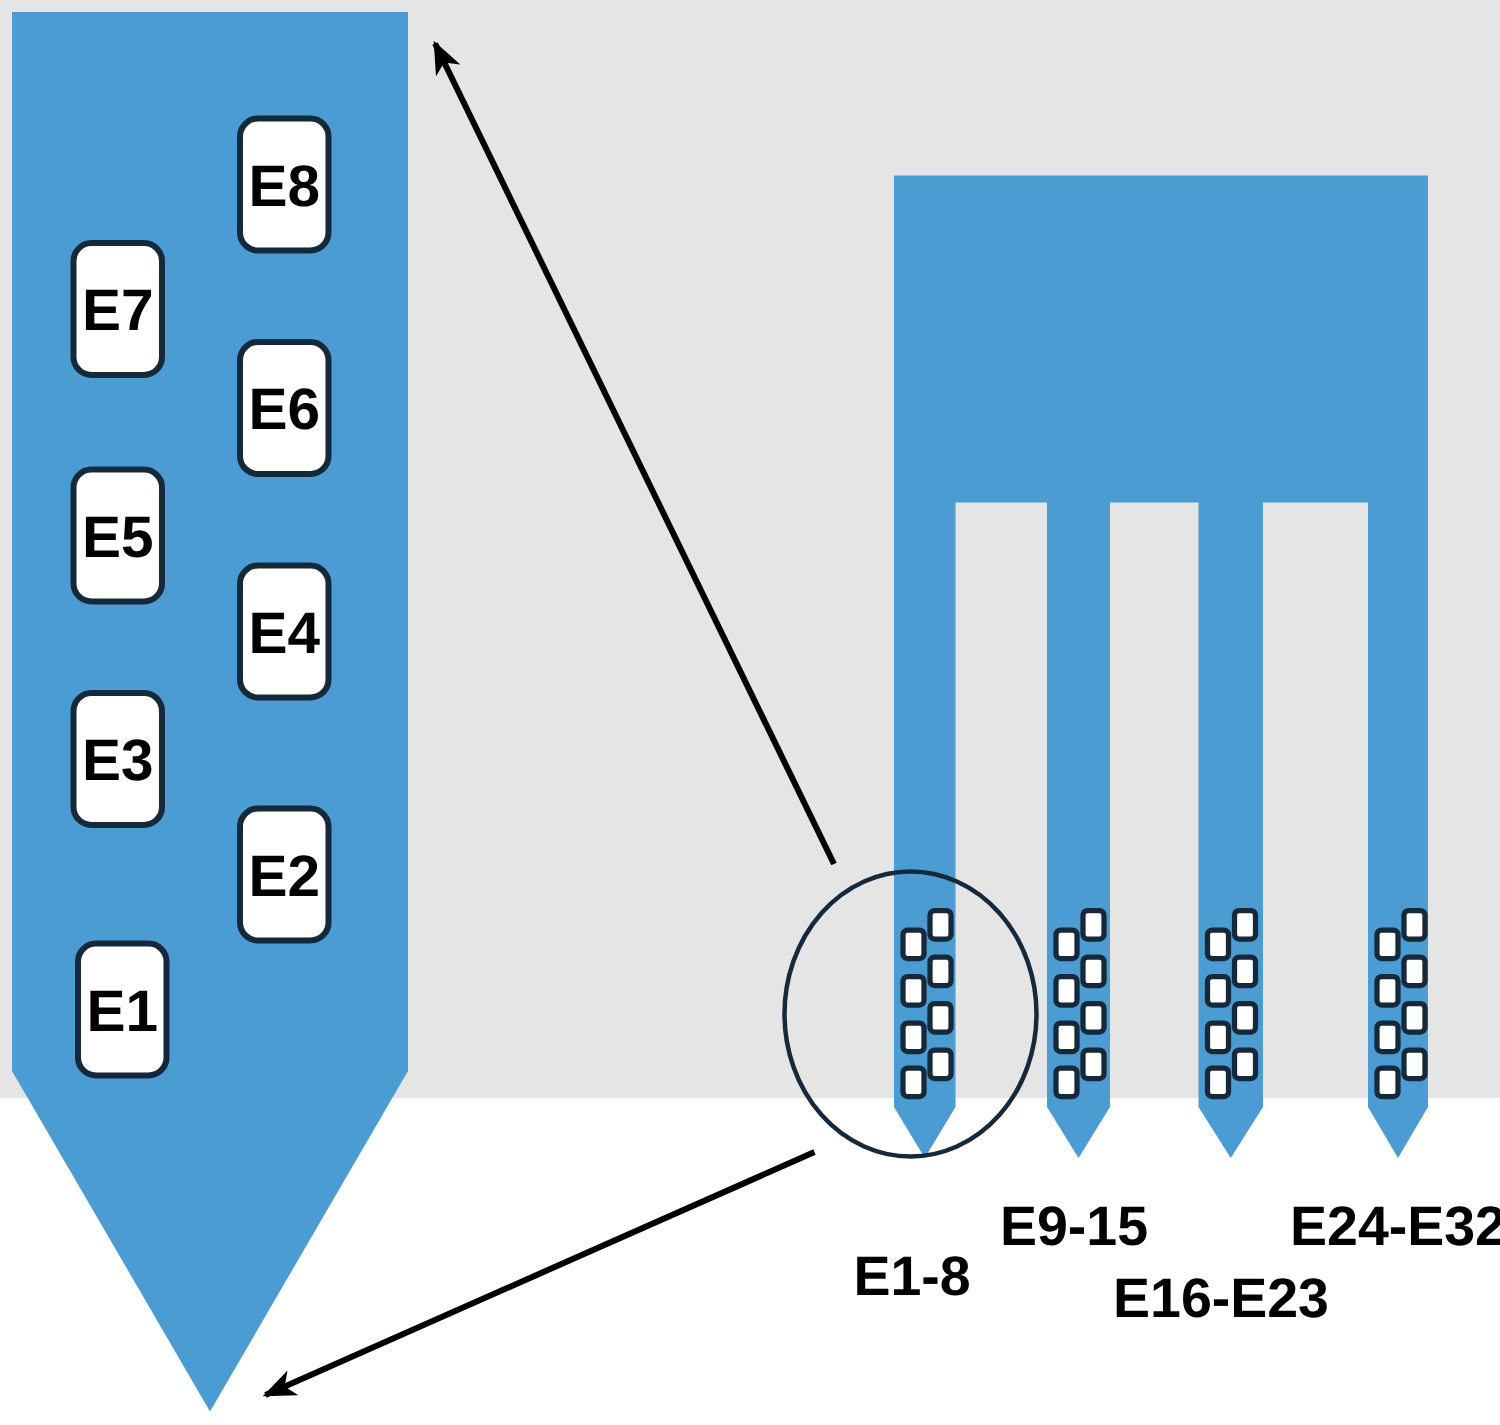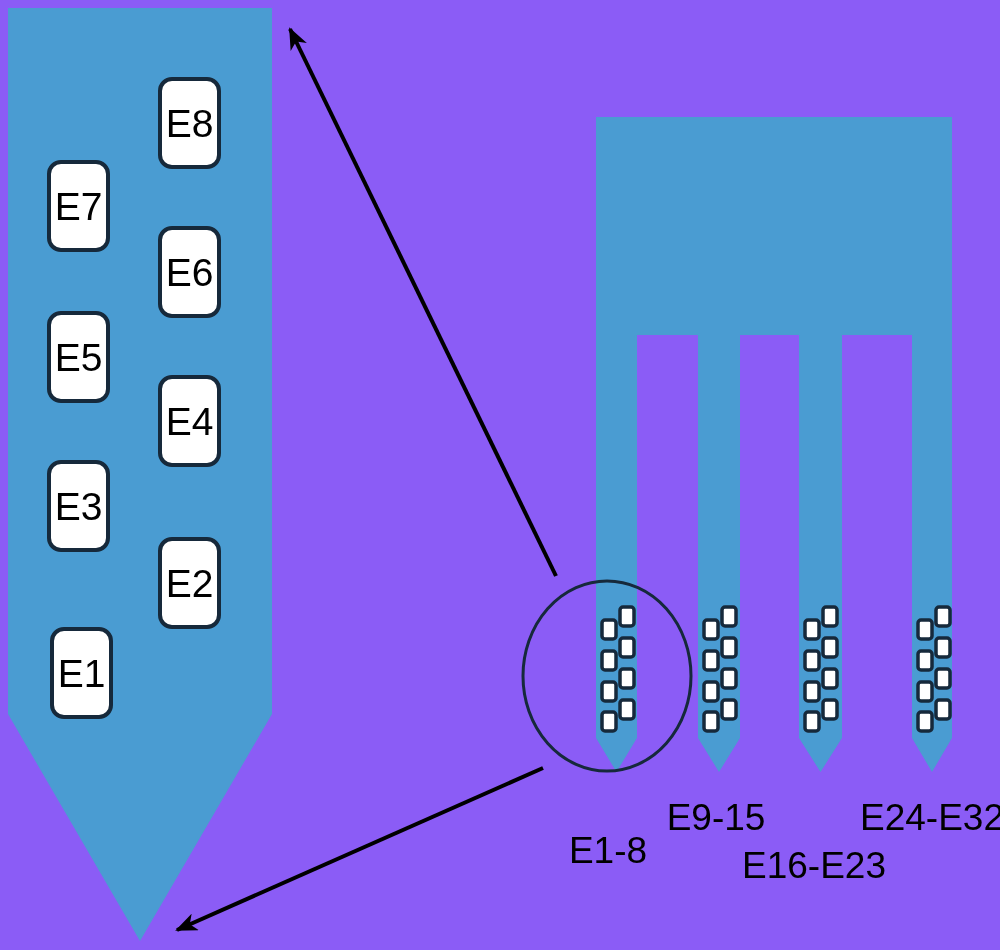--- a/index.html
+++ b/index.html
@@ -7,22 +7,23 @@
     padding: 0;
     background: #FFFFFF;
     width: 1000px;
     height: 950px;
     overflow: hidden;
     font-family: "Liberation Sans", sans-serif;
   }
   .stage {
     position: relative;
     width: 1000px;
-    height: 950px;
-    background: #8b5cf6;
+    height: 732px;
+    background: #e5e5e5;
+    font-weight: bold;
   }
   svg text {
     font-family: "Liberation Sans", sans-serif;
   }
   .pad-label {
     font-size: 39px;
     text-anchor: middle;
   }
   .shank-label {
     font-size: 37px;

